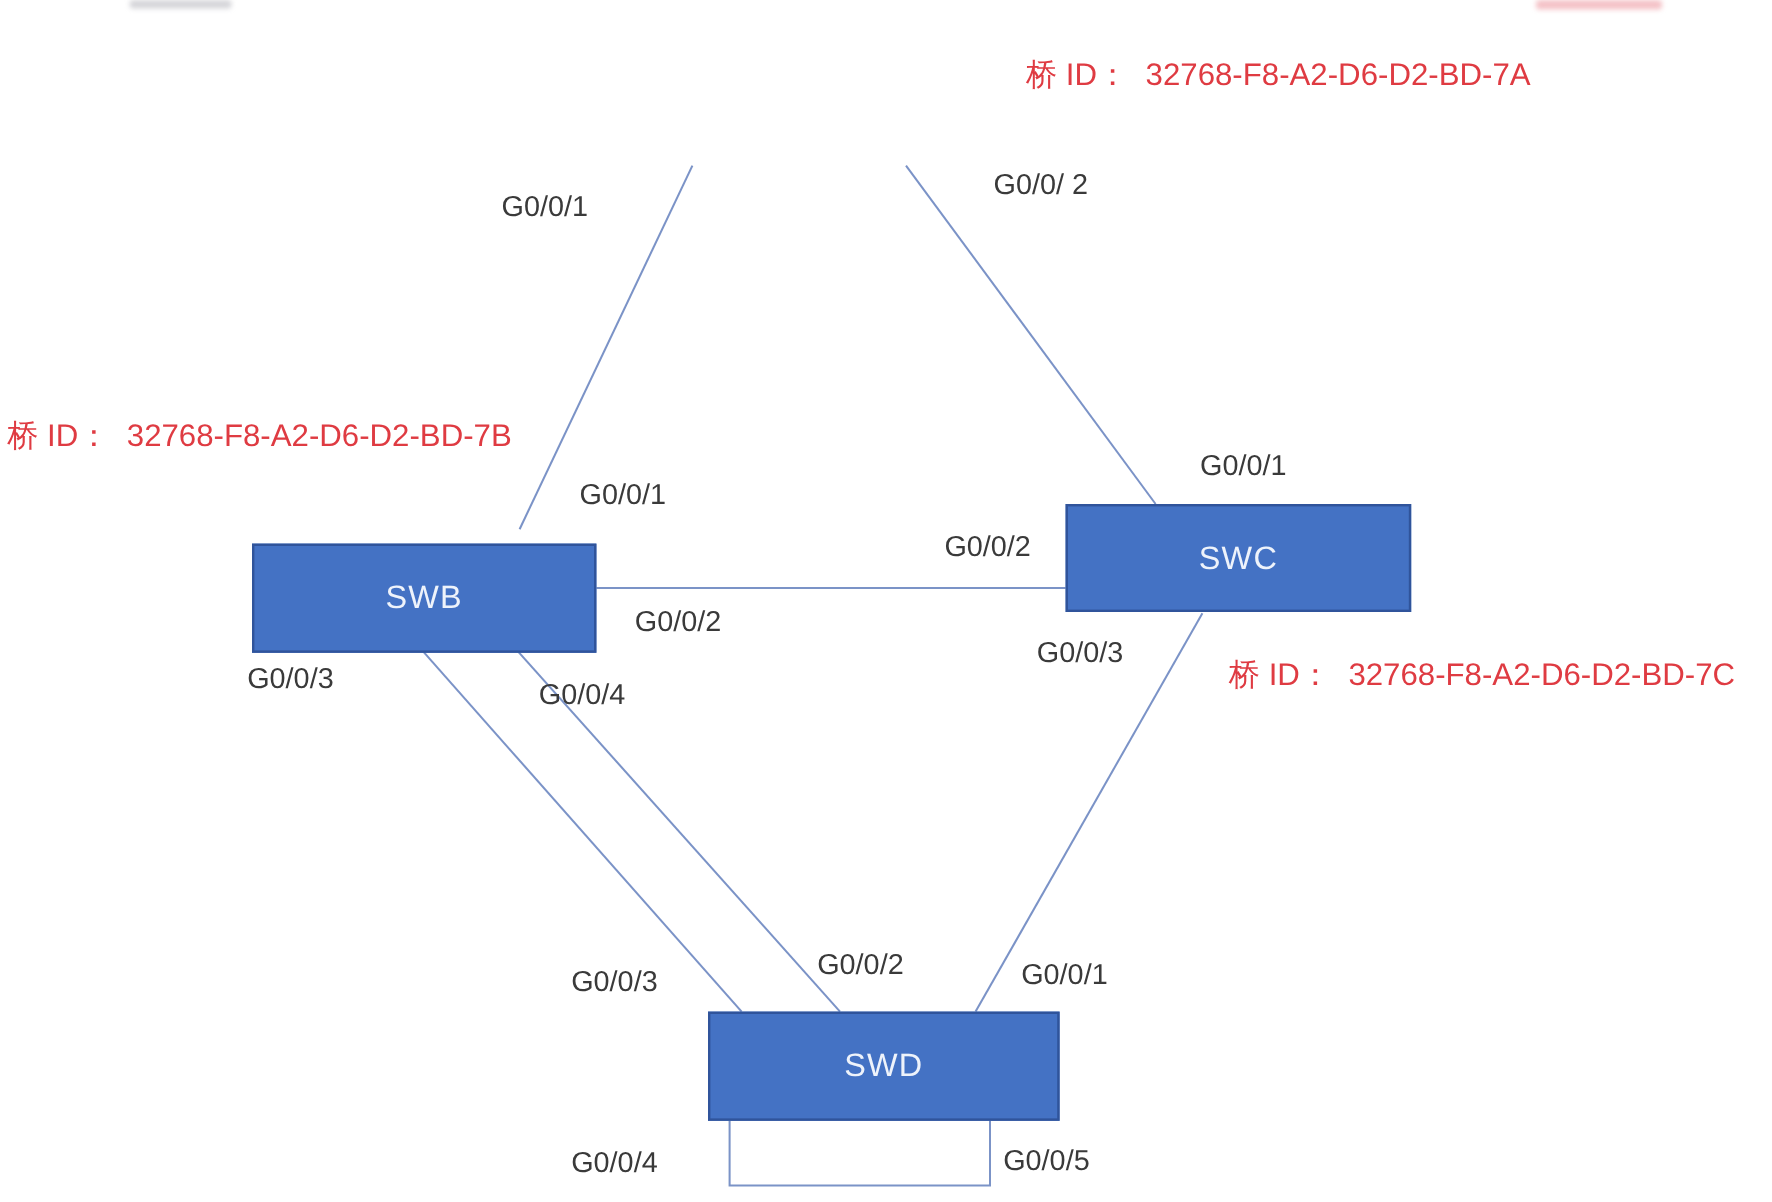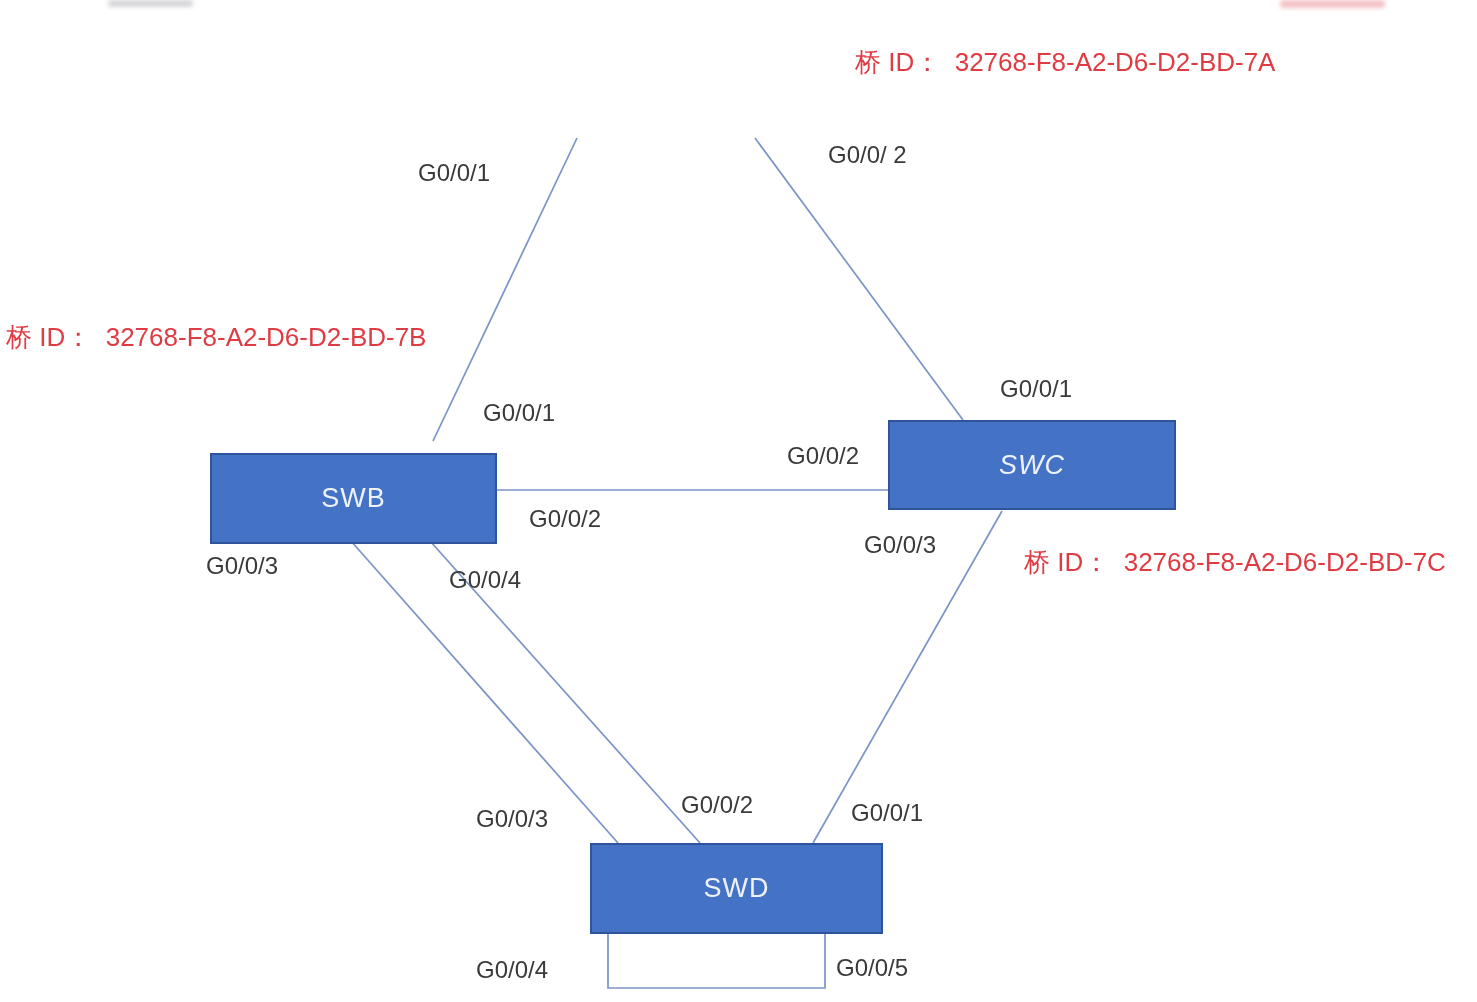--- a/index.html
+++ b/index.html
@@ -47,38 +47,38 @@
       <polyline points="755,138 963,420" fill="none" stroke="#7b93c7" stroke-width="1.7"></polyline>
       <polyline points="497,490 888,490" fill="none" stroke="#7b93c7" stroke-width="1.7"></polyline>
       <polyline points="343,532 618,843" fill="none" stroke="#7b93c7" stroke-width="1.7"></polyline>
       <polyline points="422,532 700,843" fill="none" stroke="#7b93c7" stroke-width="1.7"></polyline>
       <polyline points="1002,511 813,843" fill="none" stroke="#7b93c7" stroke-width="1.7"></polyline>
       <polyline points="608,934 608,988 825,988 825,934" fill="none" stroke="#7b93c7" stroke-width="1.7"></polyline>
     </svg>
     <div class="node" style="left: 210px; top: 441px; width: 287px; height: 91px; margin-top: 12px;">
       <span class="node-label">SWB</span>
     </div>
-    <div class="node" style="left: 888px; top: 420px; width: 288px; height: 90px; font-style: italic;">
+    <div class="node" style="left: 888px; top: 420px; width: 288px; height: 90px;">
       <span class="node-label">SWC</span>
     </div>
     <div class="node" style="left: 562px; top: 843px; width: 293px; height: 91px; margin-left: 28px;">
       <span class="node-label">SWD</span>
     </div>
     <div class="port-label" style="left: 418px; top: 160px;">G0/0/1</div>
     <div class="port-label" style="left: 828px; top: 142px;">G0/0/ 2</div>
     <div class="port-label" style="left: 483px; top: 400px;">G0/0/1</div>
     <div class="port-label" style="left: 529px; top: 506px;">G0/0/2</div>
     <div class="port-label" style="left: 206px; top: 553px;">G0/0/3</div>
     <div class="port-label" style="left: 449px; top: 567px;">G0/0/4</div>
     <div class="port-label" style="left: 1000px; top: 376px;">G0/0/1</div>
     <div class="port-label" style="left: 787px; top: 443px;">G0/0/2</div>
     <div class="port-label" style="left: 864px; top: 532px;">G0/0/3</div>
     <div class="port-label" style="left: 476px; top: 806px;">G0/0/3</div>
     <div class="port-label" style="left: 681px; top: 792px;">G0/0/2</div>
     <div class="port-label" style="left: 851px; top: 800px;">G0/0/1</div>
     <div class="port-label" style="left: 476px; top: 957px;">G0/0/4</div>
     <div class="port-label" style="left: 836px; top: 955px;">G0/0/5</div>
     <div class="bridge-label" style="left: 855px; top: 48px;">桥 ID：  32768-F8-A2-D6-D2-BD-7A</div>
-    <div class="bridge-label" style="left: 6px; top: 323px;">桥 ID：  32768-F8-A2-D6-D2-BD-7B</div>
+    <div class="bridge-label" style="left: 6px; top: 349px;">桥 ID：  32768-F8-A2-D6-D2-BD-7B</div>
     <div class="bridge-label" style="left: 1024px; top: 548px;">桥 ID：  32768-F8-A2-D6-D2-BD-7C</div>
     <div class="artifact" style="left: 108px; top: 0px; width: 85px; height: 7px; background: rgba(150, 150, 160, 0.4);"></div>
     <div class="artifact" style="left: 1280px; top: 0px; width: 105px; height: 8px; background: rgba(230, 120, 130, 0.45);"></div>
   </div>
 
 </body></html>

